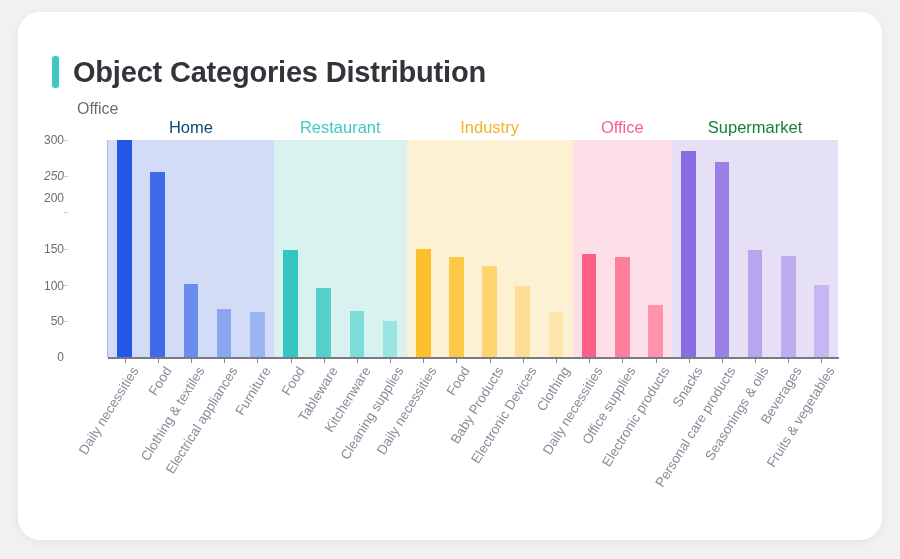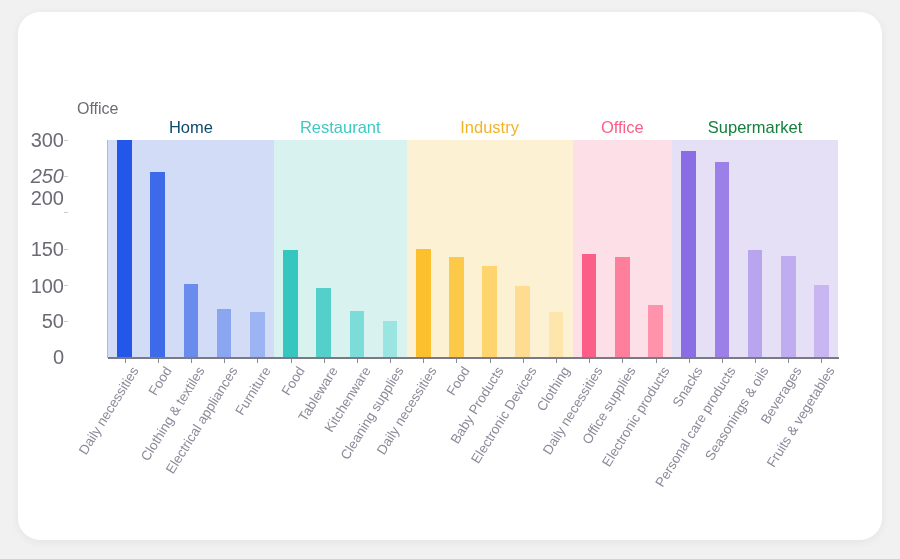--- a/index.html
+++ b/index.html
@@ -73,21 +73,21 @@
     top: 106px;
     font-size: 16.5px;
     white-space: nowrap;
     transform: translateX(-50%);
   }
   .ytick {
     position: absolute;
     right: 0;
     width: 44px;
     text-align: right;
-    font-size: 20px;
+    font-size: 12px;
     color: #6b6b76;
     transform: translateY(-50%);
   }
   .yticks {
     position: absolute;
     left: 0;
     top: 128px;
     width: 46px;
     height: 217px;
   }
@@ -141,20 +141,24 @@
     width: 900px;
     height: 559px;
     pointer-events: none;
   }
 </style>
 </head>
 <body>
 
 <div class="card">
 
+  <div class="title-row">
+    <div class="accent-bar"></div>
+    <div class="chart-title">Object Categories Distribution</div>
+  </div>
 
   <div class="ylabel">Office</div>
 
   <div class="yticks" id="yticks-layer">
       <div class="ytick" style="top: 217px;">0</div>
       <div class="ytick" style="top: 180.833px;">50</div>
       <div class="gridmark" style="top: 180.833px; left: 46px;"></div>
       <div class="ytick" style="top: 146px;">100</div>
       <div class="gridmark" style="top: 144.667px; left: 46px;"></div>
       <div class="ytick" style="top: 108.5px;">150</div>

